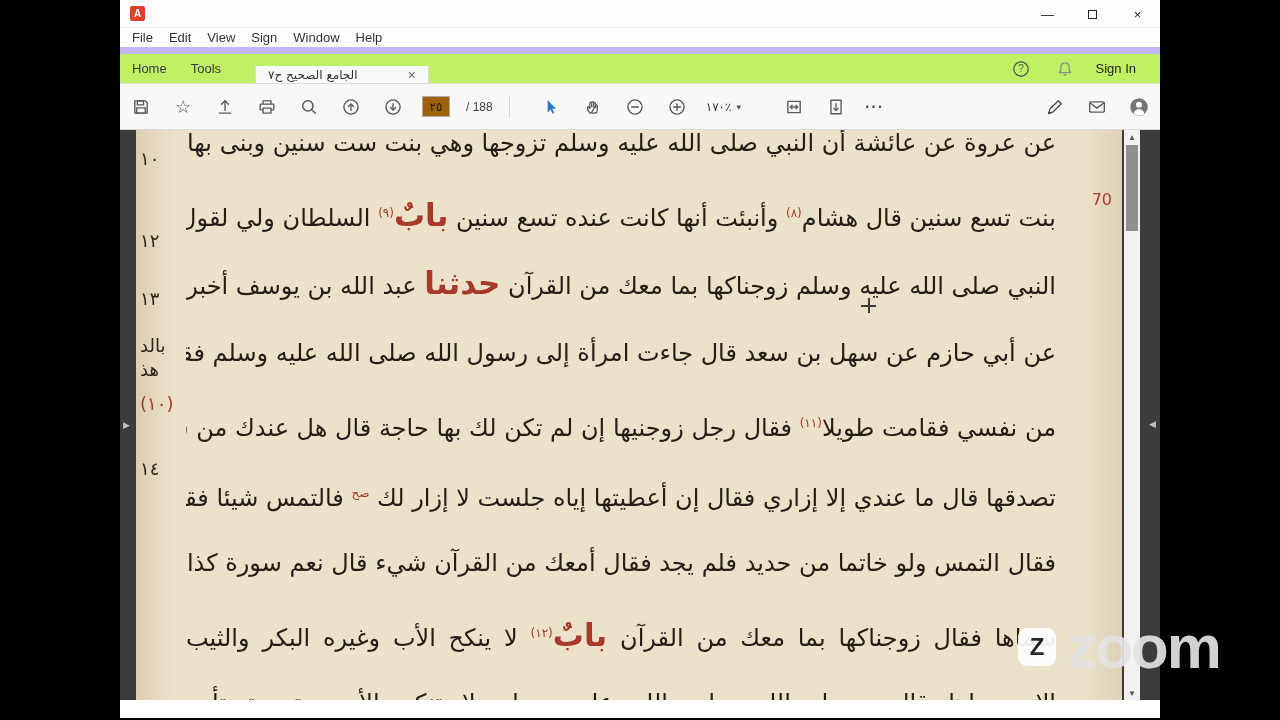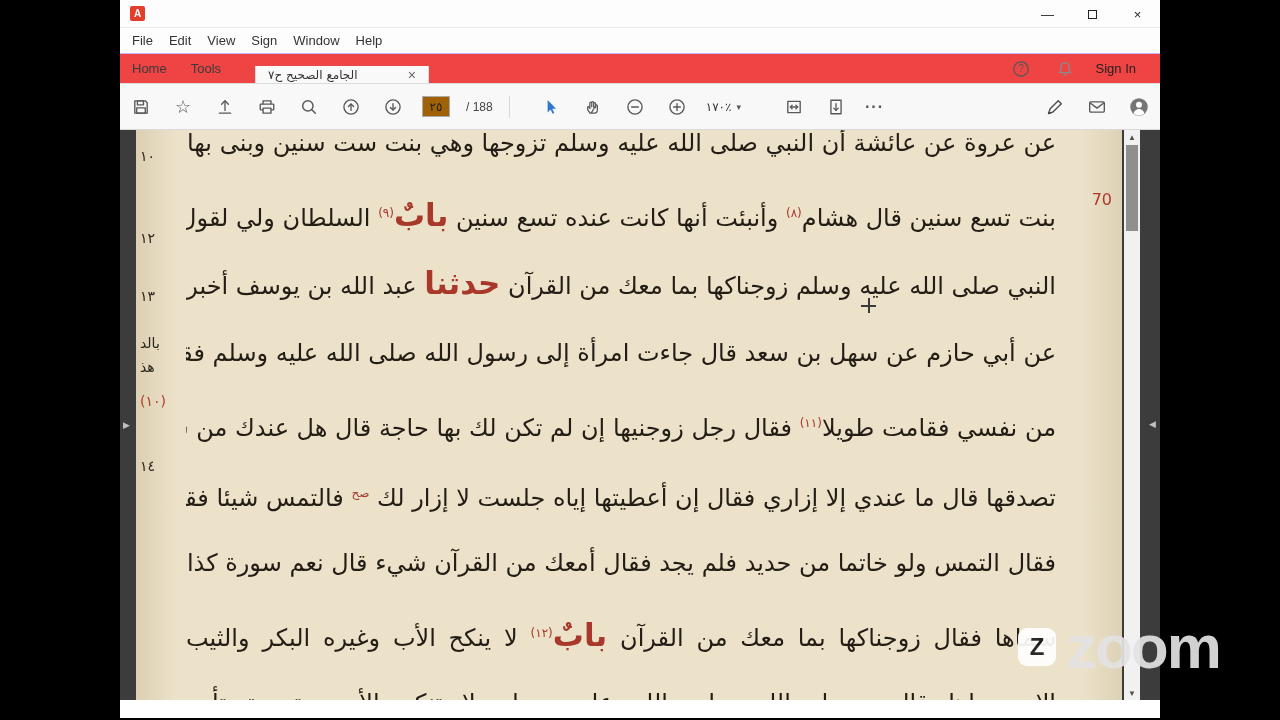--- a/index.html
+++ b/index.html
@@ -14,24 +14,24 @@
               padding-left:10px; border-bottom:1px solid #ececec; }
   .app-icon { width:15px; height:15px; background:#e43e2b; border-radius:2px; color:#fff;
               font-size:10px; font-weight:bold; display:flex; align-items:center; justify-content:center; }
   .title-text { margin-left:8px; font-size:12px; color:#333; }
   .win-controls { position:absolute; right:0; top:0; height:28px; display:flex; }
   .win-btn { width:45px; height:28px; display:flex; align-items:center; justify-content:center;
              font-size:13px; color:#222; }
   .max-box { width:9px; height:9px; border:1px solid #222; }
 
   .menubar { height:26px; background:#fdfdfd; display:flex; align-items:center; padding-left:4px;
-             border-bottom:1px solid #c4b5fd; }
+             border-bottom:7px solid #c4b5fd; }
   .menu-item { padding:0 8px; font-size:13px; color:#333; height:26px; line-height:26px; }
 
-  .tabbar { height:30px; background:#ef4444; display:flex; align-items:stretch; border-bottom:1px solid #dcdcdc; }
+  .tabbar { height:30px; background:#bef264; display:flex; align-items:stretch; border-bottom:1px solid #dcdcdc; }
   .tab { display:flex; align-items:center; padding:0 12px; font-size:13px; color:#3a3a3a; }
   .tab-doc { background:#f9f9f9; border-left:1px solid #dcdcdc; border-right:1px solid #dcdcdc;
              margin-left:22px; width:174px; justify-content:space-between;margin-top:12px; }
   .tab-doc .doc-title { direction:rtl; font-family:"DejaVu Sans", sans-serif; font-size:12px; color:#333; }
   .tab-close { color:#666; font-size:14px; margin-left:8px; }
   .tab-right { margin-left:auto; display:flex; align-items:center; gap:18px; padding-right:24px; }
   .signin { font-size:13px; color:#222; }
 
   .toolbar { height:46px; background:#f8f8f8; border-bottom:1px solid #d9d9d9; display:flex;
              align-items:center; gap:16px; padding:0 8px; }
@@ -52,21 +52,21 @@
   .doc { position:absolute; top:130px; left:0; width:1040px; height:570px; background:#3c3c3c; overflow:hidden; }
   .page { position:absolute; left:16px; top:0; width:986px; height:570px; overflow:hidden;
           background:linear-gradient(90deg,#dccfb2 0%,#ece2ca 4%,#ece2ca 96%,#ddd2b6 100%); }
   .page-text { position:absolute; top:-22px; left:50px; right:66px; direction:rtl; }
   .t-line { height:70px; line-height:70px; font-family:"DejaVu Sans", sans-serif; font-size:24px;
             color:#231d15; white-space:nowrap; text-align:justify; text-align-last:justify; overflow:hidden; }
   .seg-n  { color:#231d15; }
   .seg-rb { color:#a8382a; font-size:31px; font-weight:bold; }
   .seg-rs { color:#a8382a; font-size:12px; vertical-align:super; }
   .margin-left-col { position:absolute; left:2px; top:0; width:46px; height:100%; }
-  .mnote { position:absolute; left:2px; font-family:"DejaVu Sans", sans-serif; font-size:14px;
+  .mnote { position:absolute; left:2px; font-family:"DejaVu Sans", sans-serif; font-size:18px;
            color:#2a241c; direction:rtl; }
   .mnote.red { color:#b03a2a; }
   .margin-right-num { position:absolute; right:10px; top:60px; font-family:"DejaVu Sans", sans-serif;
                       font-size:16px; color:#b03a2a; direction:rtl; }
 
   .v-scrollbar { position:absolute; right:20px; top:0; width:16px; height:570px; background:#f1f1f1; }
   .v-arrow { position:absolute; left:0; width:16px; height:14px; display:flex; align-items:center;
              justify-content:center; font-size:8px; color:#505050; }
   .v-thumb { position:absolute; left:2px; top:15px; width:12px; height:86px; background:#8f8f8f; }
 

